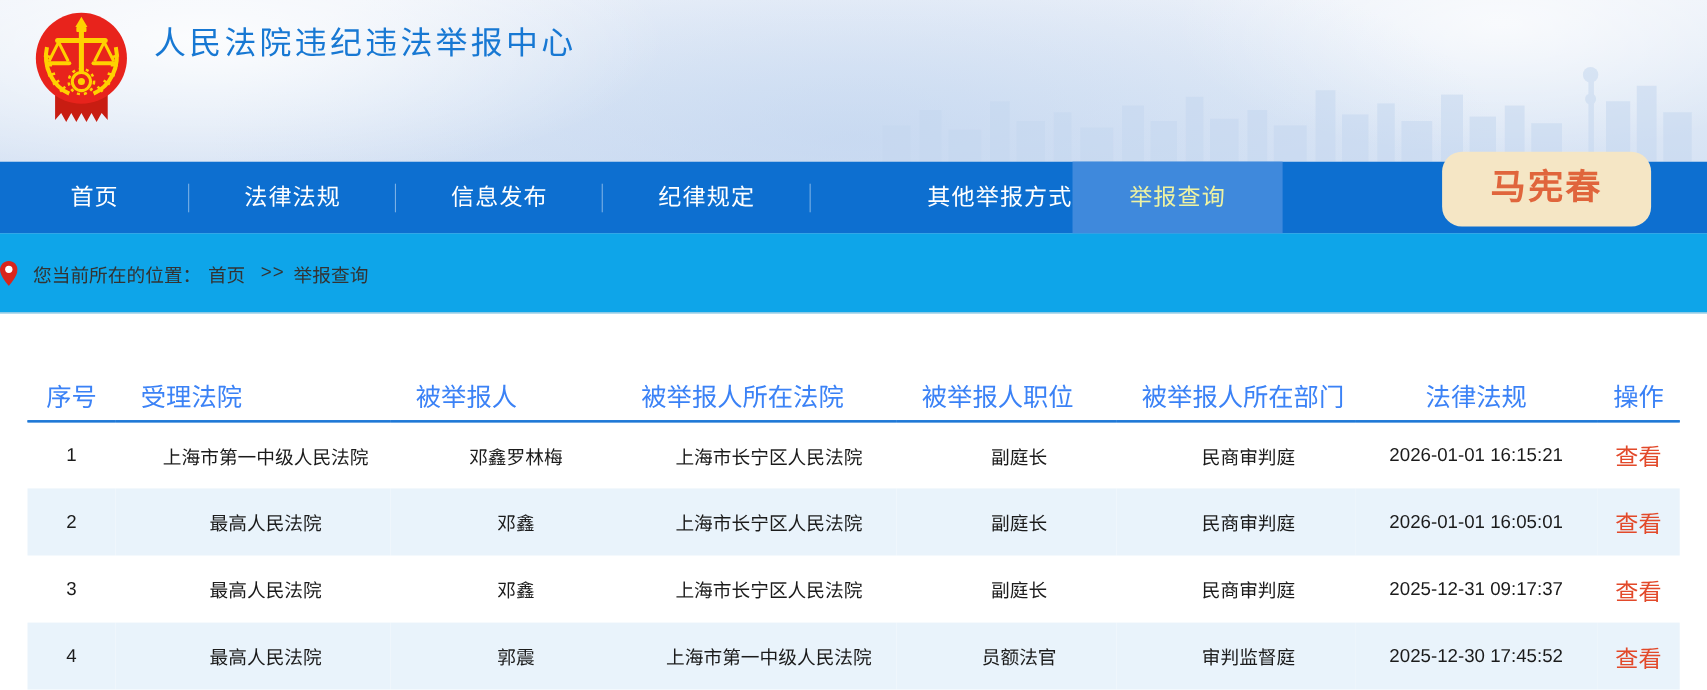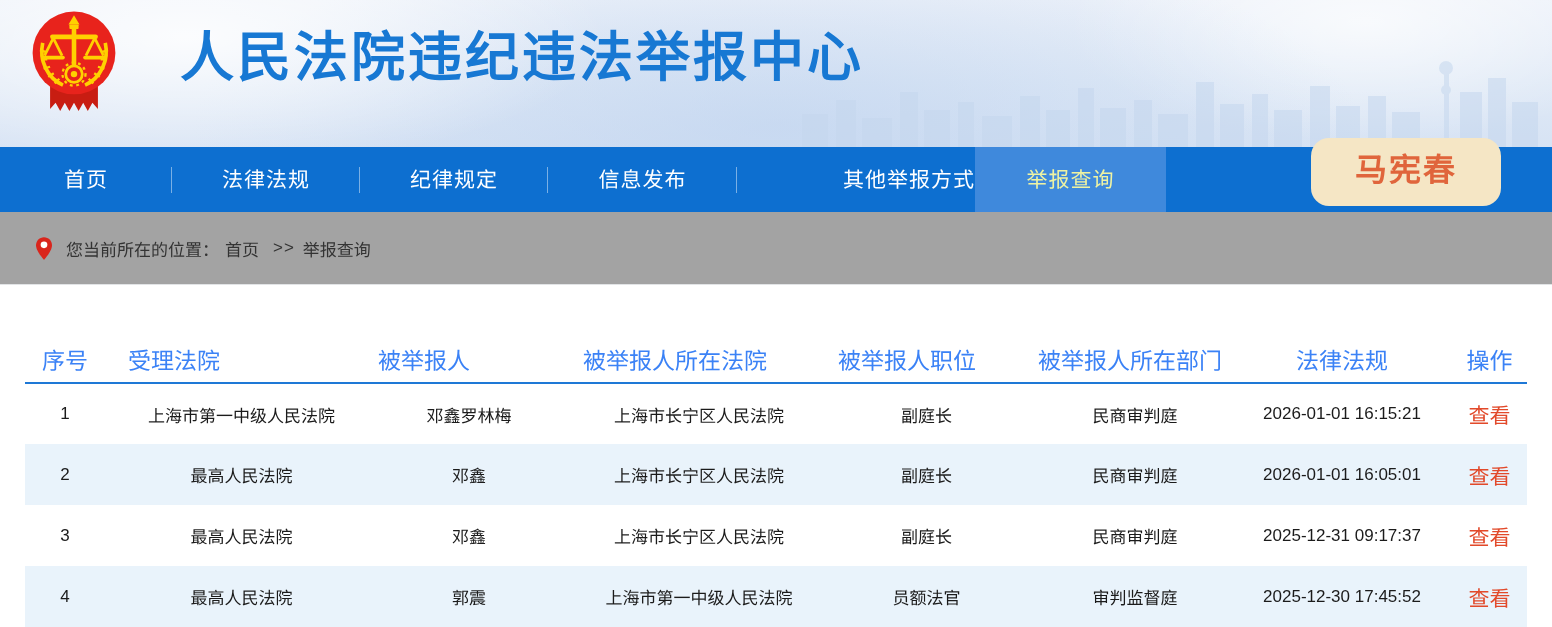--- a/index.html
+++ b/index.html
@@ -13,21 +13,21 @@
     background:
       radial-gradient(ellipse 700px 220px at 12% 25%, rgba(255,255,255,.85), rgba(255,255,255,0) 60%),
       radial-gradient(ellipse 900px 300px at 50% 85%, rgba(186,208,238,.55), rgba(186,208,238,0) 65%),
       radial-gradient(ellipse 500px 200px at 88% 15%, rgba(255,255,255,.7), rgba(255,255,255,0) 60%),
       linear-gradient(180deg,#ecf1f9 0%,#dfe9f6 55%,#d7e3f4 100%);
   }
   .skyline { position:absolute; right:0; bottom:0; opacity:.55; }
   .logo-wrap { position:absolute; left:28px; top:8px; width:92px; height:112px; }
   .title-block { position:absolute; left:140px; top:22px; }
   .site-title {
-    font-size:54px; font-weight:700; color:#1778d3; letter-spacing:3px; line-height:1.3;margin-left:40px;
+    font-size:29px; font-weight:400; color:#1778d3; letter-spacing:3px; line-height:1.3;
   }
   .site-subtitle {
     margin-top:8px; font-size:19px; color:#82878c; letter-spacing:2.6px; font-weight:400;
   }
 
   
   .navbar { position:relative; height:65px; background:#0d6fd0; }
   .nav-list { display:flex; list-style:none; height:65px; }
   .nav-item {
     position:relative; height:65px; line-height:65px; text-align:center;
@@ -45,22 +45,22 @@
   }
   .nav-item.active { background:#3f89dc; color:#eff3a2; }
   .user-badge {
     position:absolute; left:1311px; top:138px; width:190px; height:68px; z-index:6;
     background:#f5e6c5; border-radius:18px; text-align:center; line-height:64px;
     font-size:32px; font-weight:700; color:#e0653c; letter-spacing:2px; cursor:pointer;
   }
 
   
   .breadcrumb-bar {
-    height:73px; background:#a3a3a3; border-bottom:1px solid #e2e4e6;
-    display:flex; align-items:center; padding-left:36px;
+    height:73px; background:#0ea5e9; border-bottom:1px solid #e2e4e6;
+    display:flex; align-items:center; 
     font-size:17px; color:#333333;
   }
   .pin { display:inline-flex; margin-right:14px; }
   .bc-prefix { margin-right:6px; }
   .bc-home { color:#333333; text-decoration:none; cursor:pointer; }
   .bc-sep { margin:0 8px 0 14px; color:#333333; letter-spacing:1px; }
   .bc-current { color:#333333; }
 
   
   .main { padding:0 25px; }
@@ -148,22 +148,22 @@
 
     <div class="title-block">
       <div class="site-title">人民法院违纪违法举报中心</div>
     </div>
   </header>
 
   <nav class="navbar">
     <ul class="nav-list">
       <li class="nav-item sep">首页</li>
       <li class="nav-item sep">法律法规</li>
+      <li class="nav-item sep">信息发布</li>
       <li class="nav-item sep">纪律规定</li>
-      <li class="nav-item sep">信息发布</li>
       <li class="nav-item">其他举报方式</li>
       <li class="nav-item active">举报查询</li>
     </ul>
   </nav>
   <div class="user-badge">马宪春</div>
 
   <div class="breadcrumb-bar">
     <span class="pin">
       <svg width="16" height="23" viewBox="0 0 24 34">
         <path d="M12 0 C5.4 0 0 5.4 0 12 c0 9 12 22 12 22 s12 -13 12 -22 C24 5.4 18.6 0 12 0 z" fill="#d9251c"></path>

